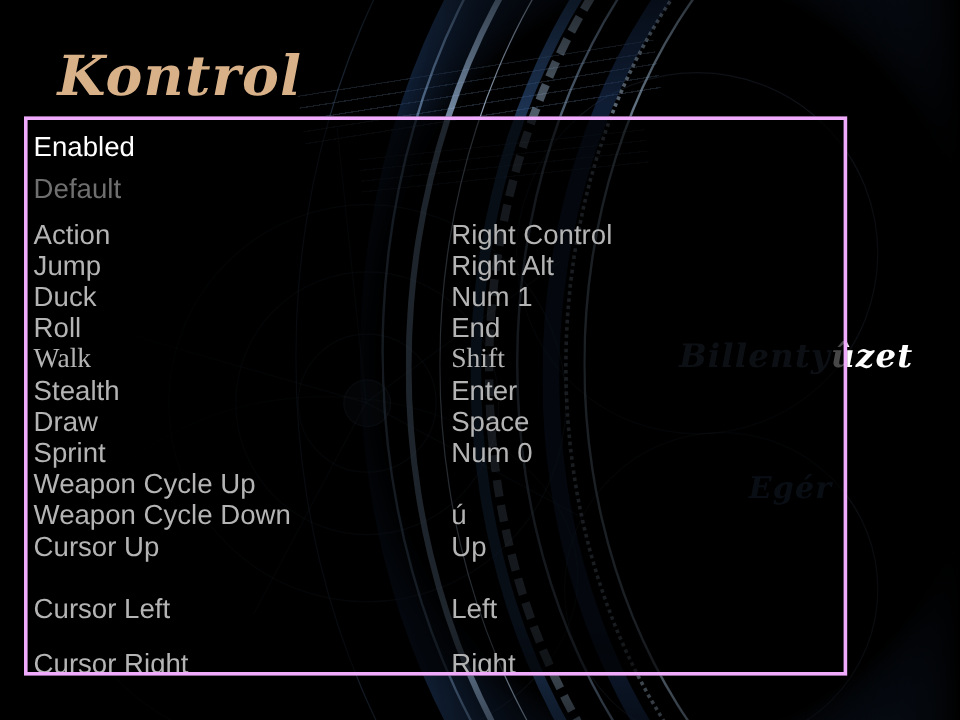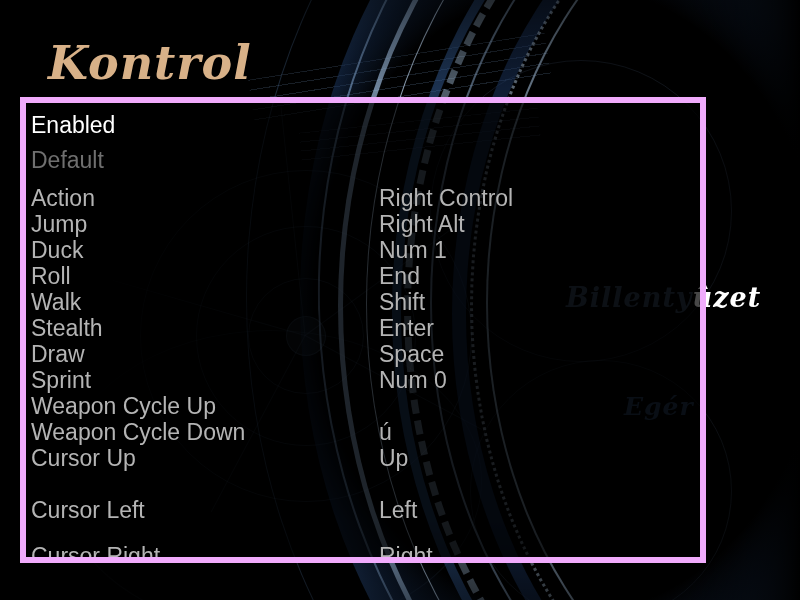--- a/index.html
+++ b/index.html
@@ -221,21 +221,21 @@
     color: #22344c;
   }
 
   
   #panel {
     position: absolute;
     left: 20px;
     top: 97px;
     width: 686px;
     height: 466px;
-    border: 6px solid #f0abfc;
+    border: 3px solid #f0abfc;
     box-sizing: border-box;
     background: rgba(0,0,0,0.72);
     overflow: hidden;
   }
   #menu-list {
     position: absolute;
     left: 0; top: 0; right: 0; bottom: 0;
   }
   .menu-row {
     position: absolute;
@@ -319,21 +319,21 @@
           <span class="value">Right Alt</span>
         </div>
         <div class="menu-row state-normal" style="top: 134px;">
           <span class="label">Duck</span>
           <span class="value">Num 1</span>
         </div>
         <div class="menu-row state-normal" style="top: 160px; text-align: center;">
           <span class="label">Roll</span>
           <span class="value">End</span>
         </div>
-        <div class="menu-row state-normal" style="top: 186px;">
+        <div class="menu-row state-normal" style="top: 186px; font-family: Liberation Serif, serif;">
           <span class="label">Walk</span>
           <span class="value">Shift</span>
         </div>
         <div class="menu-row state-normal" style="top: 212px;">
           <span class="label">Stealth</span>
           <span class="value">Enter</span>
         </div>
         <div class="menu-row state-normal" style="top: 238px;">
           <span class="label">Draw</span>
           <span class="value">Space</span>

